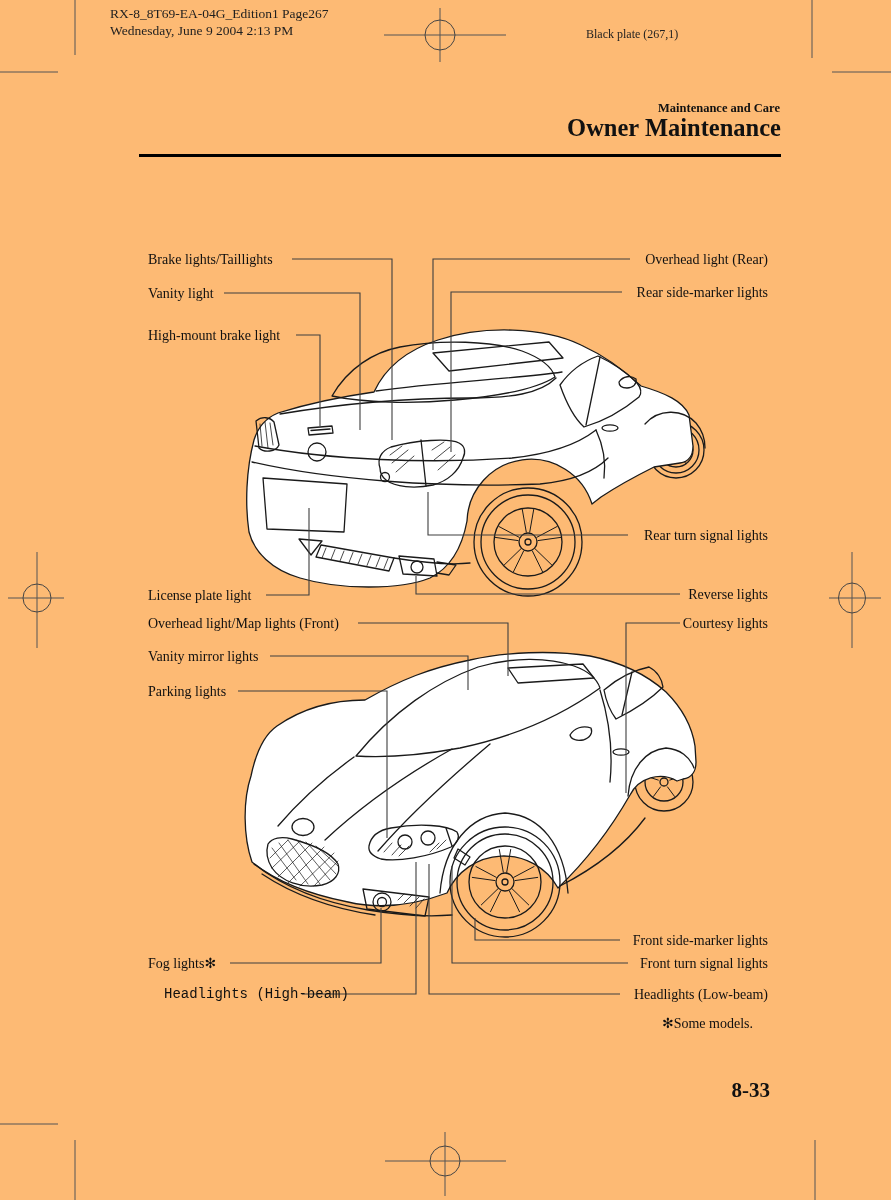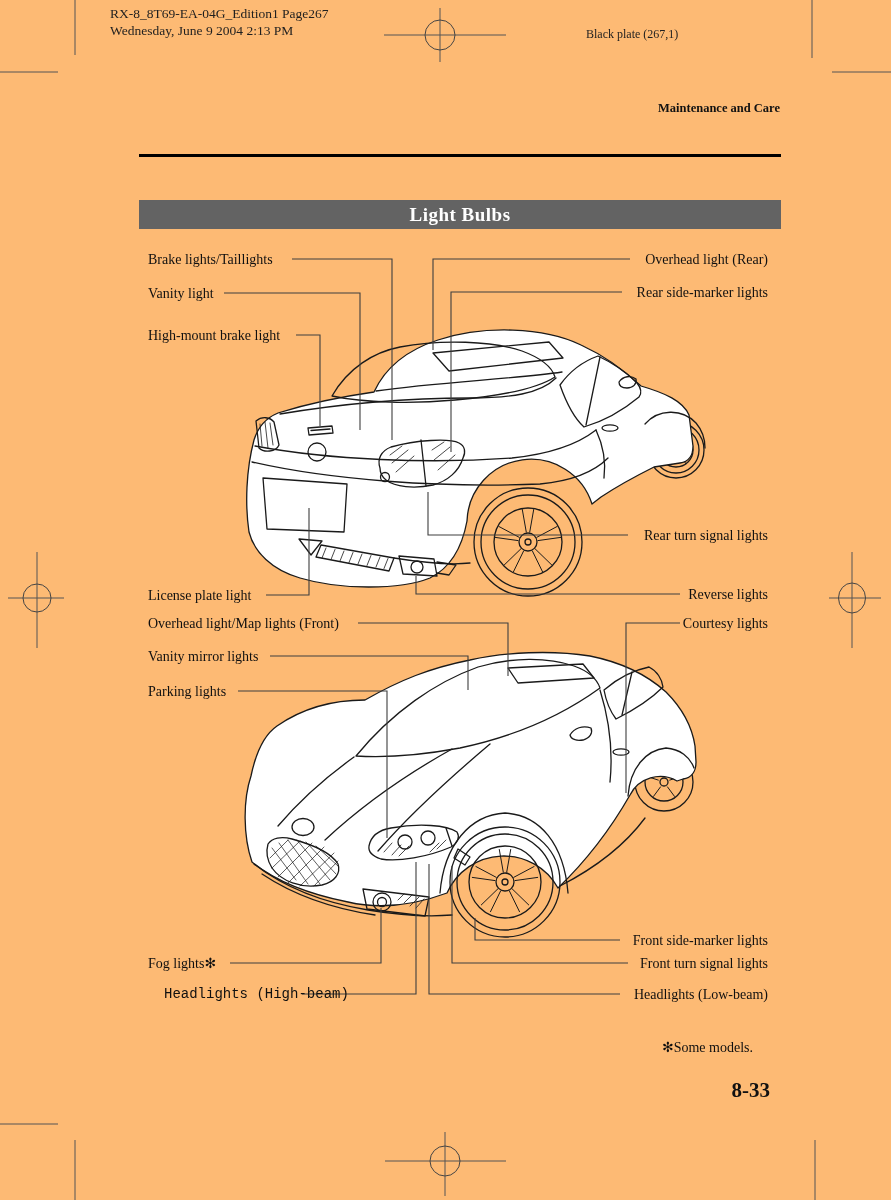--- a/index.html
+++ b/index.html
@@ -28,25 +28,23 @@
 
 <div class="page">
 
   <div class="print-header">
     <div>RX-8_8T69-EA-04G_Edition1 Page267</div>
     <div>Wednesday, June 9 2004 2:13 PM</div>
   </div>
   <div class="plate-note">Black plate (267,1)</div>
 
   <div class="kicker">Maintenance and Care</div>
+  <div class="section-title">Owner Maintenance</div>
   <div class="rule"></div>
 
-  <div class="banner" style="background: rgb(99, 99, 99); color: rgb(255, 255, 255);">
-    <span>Light Bulbs</span>
-  </div>
 
   <svg class="art" width="891" height="1200" viewBox="0 0 891 1200" aria-hidden="true">
 
     <g stroke="#555" stroke-width="1" fill="none">
       <path d="M75 0L75 55M0 72L58 72M812 0L812 58M832 72L891 72"></path>
       <path d="M440 8L440 62M384 35L506 35"></path>
       <circle cx="440" cy="35" r="15" stroke="#444"></circle>
       <path d="M37 552L37 648M8 598L64 598"></path>
       <circle cx="37" cy="598" r="14" stroke="#444"></circle>
       <path d="M852 552L852 648M829 598L881 598"></path>
@@ -226,18 +224,18 @@
       <div class="lbl right" style="top: 586px; right: 123px;">Reverse lights</div>
       <div class="lbl" style="top: 615px; left: 148px;">Overhead light/Map lights (Front)</div>
       <div class="lbl" style="top: 648px; left: 148px;">Vanity mirror lights</div>
       <div class="lbl" style="top: 683px; left: 148px;">Parking lights</div>
       <div class="lbl right" style="top: 615px; right: 123px;">Courtesy lights</div>
       <div class="lbl right" style="top: 932px; right: 123px;">Front side-marker lights</div>
       <div class="lbl" style="top: 955px; left: 148px;">Fog lights✻</div>
       <div class="lbl right" style="top: 955px; right: 123px;">Front turn signal lights</div>
       <div class="lbl" style="top: 986px; left: 164px; font-family: Liberation Mono, monospace;">Headlights (High-beam)</div>
       <div class="lbl right" style="top: 986px; right: 123px;">Headlights (Low-beam)</div>
-      <div class="lbl right" style="top: 1015px; right: 138px; margin-top: 24px;">✻Some models.</div>
+      <div class="lbl right" style="top: 1015px; right: 138px;">✻Some models.</div>
     </div>
 
   <div class="pagenum">8-33</div>
 
 </div>
 
 </body></html>

